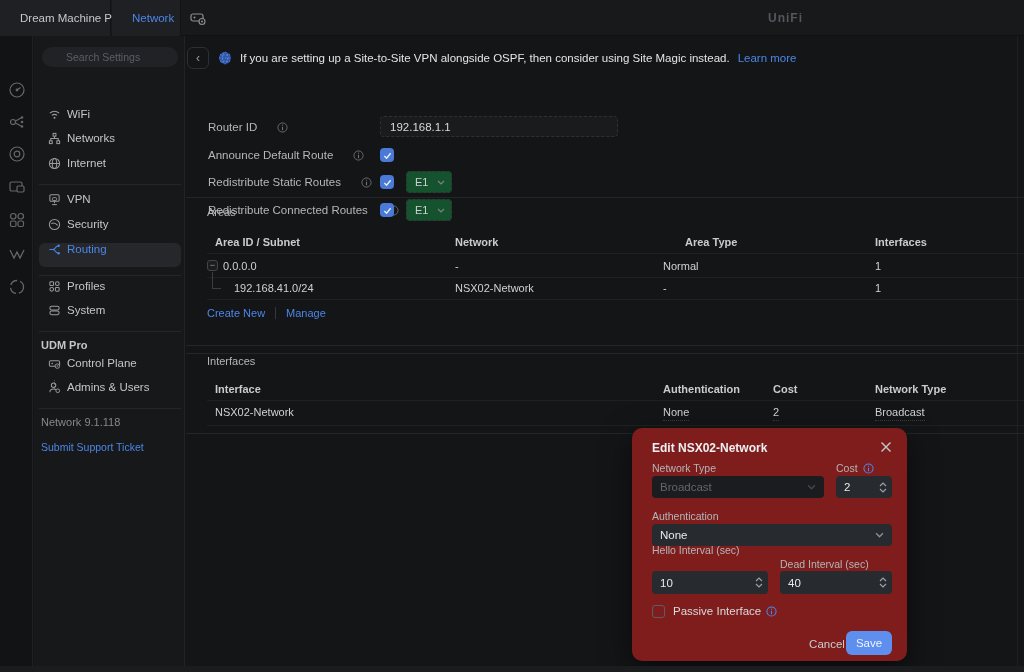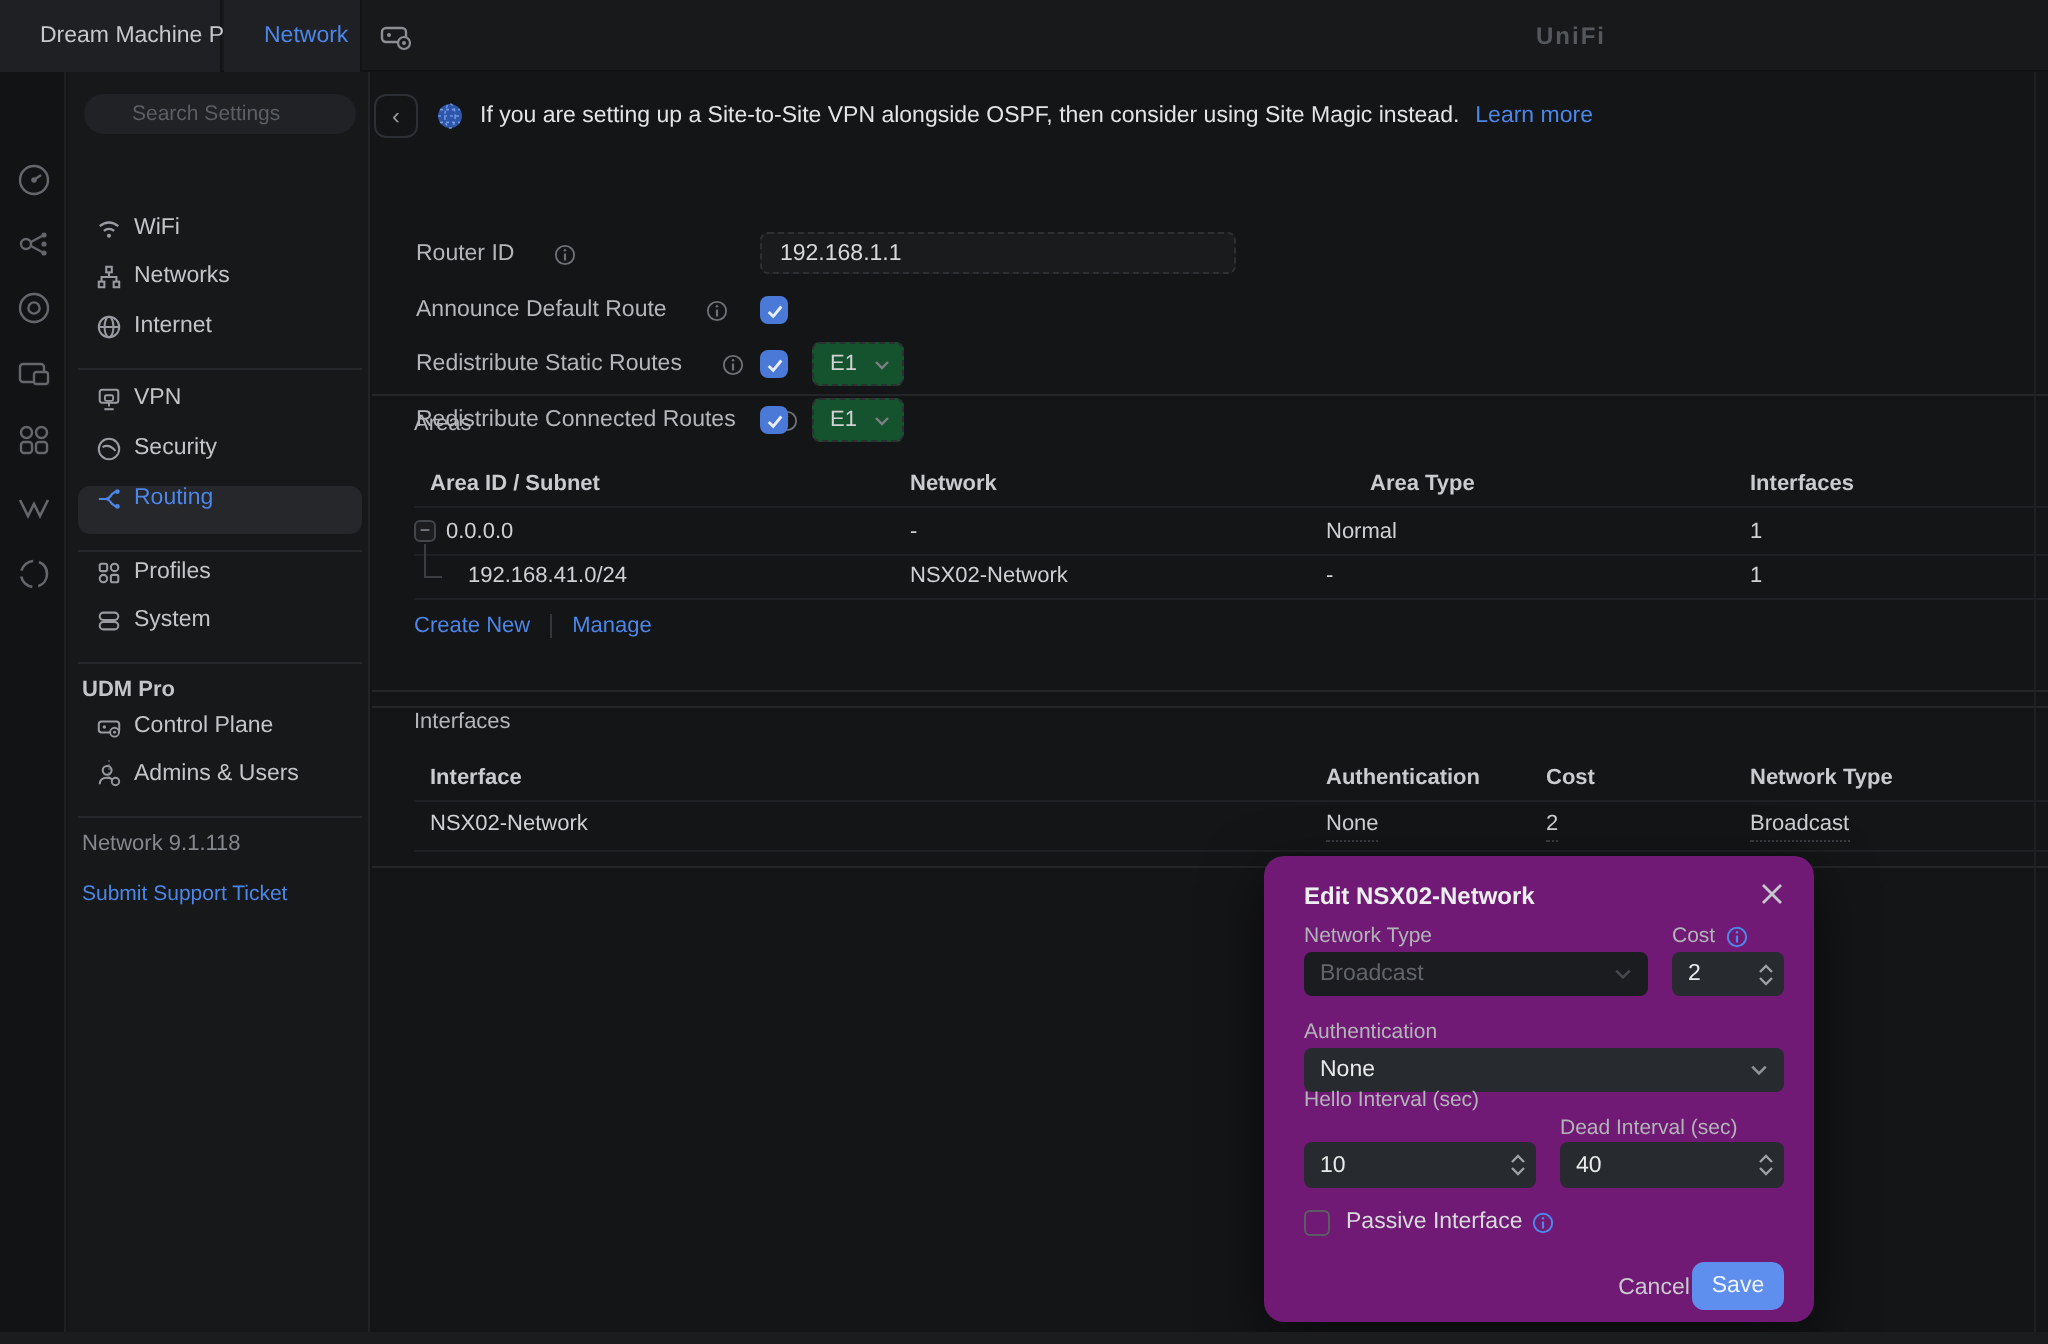--- a/index.html
+++ b/index.html
@@ -55,21 +55,21 @@
   .td.edit { border-bottom:1px dotted #3a3d41; padding-bottom:2px; cursor:pointer; }
   .rowline { position:absolute; left:21px; width:817px; height:1px; background:#1e2023; }
   .minusbox { position:absolute; width:11px; height:11px; border:1px solid #42464b; border-radius:3px; background:#1b1d1f; color:#9a9ea2; font-size:9px; line-height:9px; text-align:center; cursor:pointer; }
   .treev { position:absolute; width:1px; background:#3a3d41; }
   .treeh { position:absolute; height:1px; background:#3a3d41; }
   .linkrow { position:absolute; left:21px; display:flex; align-items:center; gap:10px; font-size:11px; }
   .linkrow a { color:#4c86e8; text-decoration:none; cursor:pointer; }
   .linkrow .pipe { width:1px; height:12px; background:#33363a; }
 
   
-  .modal { position:absolute; left:632px; top:428px; width:275px; height:233px; background:#701a75; border-radius:10px; box-shadow:0 10px 30px rgba(0,0,0,.55); }
+  .modal { position:absolute; left:632px; top:428px; width:275px; height:233px; background:#7f1d1d; border-radius:10px; box-shadow:0 10px 30px rgba(0,0,0,.55); }
   .modal .title { position:absolute; left:20px; top:13px; font-size:12px; font-weight:bold; color:#edeff1; }
   .modal .close { position:absolute; right:13px; top:11px; width:16px; height:16px; cursor:pointer; }
   .mlabel { position:absolute; color:#b2b5b8; font-size:10.5px; display:flex; align-items:center; gap:5px; }
   .mselect { position:absolute; height:22px; border-radius:4px; display:flex; align-items:center; justify-content:space-between; padding:0 8px; font-size:11.5px; cursor:pointer; }
   .mselect.disabled { background:#1a1c1f; color:#61656a; cursor:default; }
   .mselect.normal { background:#272a2e; color:#e8eaec; }
   .stepper { position:absolute; height:22px; background:#272a2e; border-radius:4px; display:flex; align-items:center; }
   .stepper input { flex:1; width:20px; background:transparent; border:none; outline:none; color:#e8eaec; font-size:11.5px; padding-left:8px; font-family:"Liberation Sans", sans-serif; }
   .stepbtns { width:18px; display:flex; flex-direction:column; align-items:center; gap:1px; cursor:pointer; }
   .mcheck-lbl { position:absolute; color:#d8dadc; font-size:11.5px; display:flex; align-items:center; gap:5px; }

